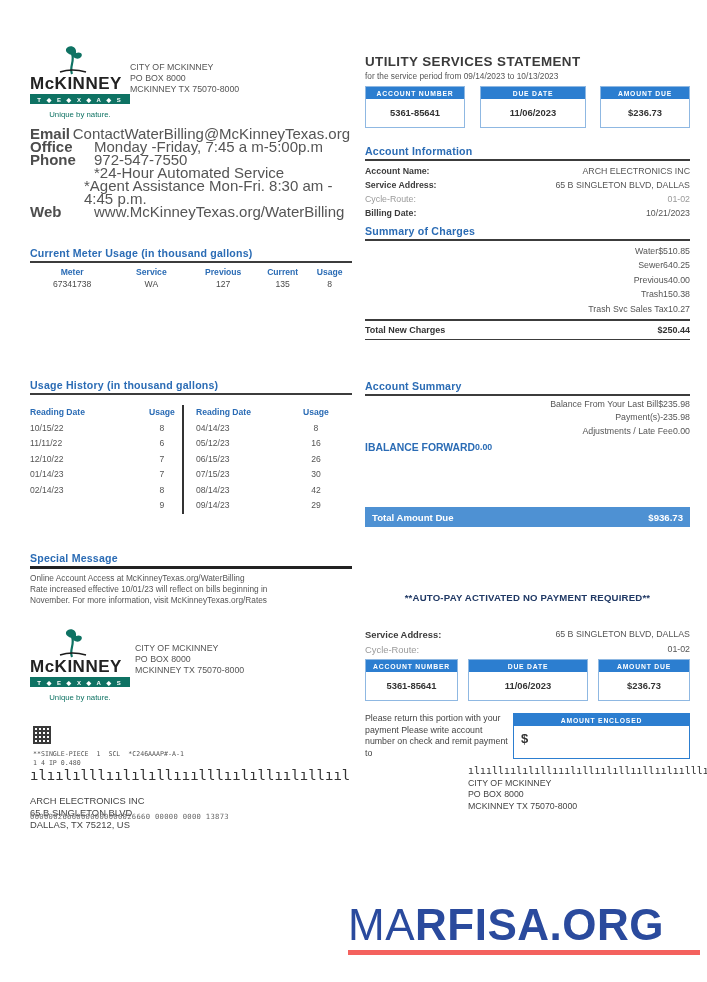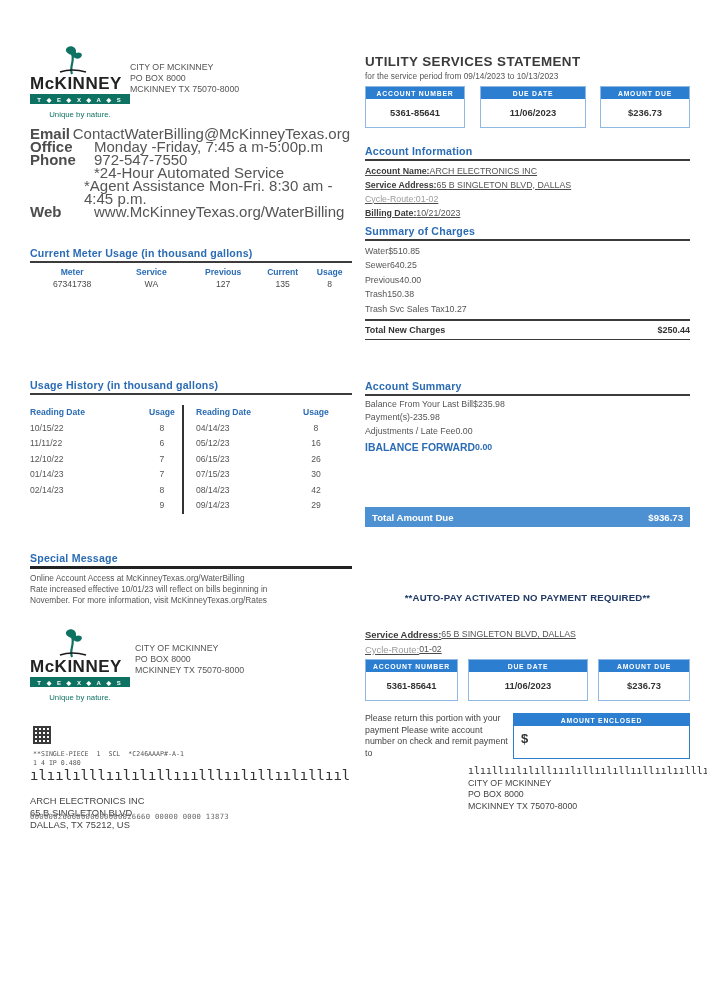--- a/index.html
+++ b/index.html
@@ -48,27 +48,27 @@
   .uh-head { color: #2b6cb5; font-weight: bold; }
   .uh-divider { width: 2px; background: #333; }
 
   
   .stat-box { border: 1px solid #8fb8e2; background: #fff; }
   .stat-box-head { background: #2c7ed0; color: #fff; font-size: 6.8px; font-weight: bold;
     text-align: center; letter-spacing: 0.8px; padding: 2.5px 0 2px 0; }
   .stat-box-val { font-size: 9.4px; font-weight: bold; color: #333; text-align: center; padding-top: 8px; }
 
   
-  .info-row { display: flex; justify-content: flex-start; font-size: 8.8px; line-height: 14px; text-decoration: underline; }
+  .info-row { display: flex; justify-content: space-between; font-size: 8.8px; line-height: 14px; }
   .info-label { font-weight: bold; color: #3c3c3c; }
   .info-label.muted { font-weight: normal; color: #9a9a9a; }
   .info-value { color: #555; text-align: right; }
   .info-value.muted { color: #9a9a9a; }
 
-  .charge-row { display: flex; justify-content: flex-start; font-size: 8.8px; line-height: 14.6px; }
+  .charge-row { display: flex; justify-content: flex-end; font-size: 8.8px; line-height: 14.6px; }
   .charge-label { color: #555; }
   .charge-value { color: #555; }
   .total-row { display: flex; justify-content: space-between; font-size: 9px; font-weight: bold;
     color: #333; line-height: 18px; }
 
   .bal-row { display: flex; justify-content: flex-start; font-size: 10.4px; font-weight: bold; color: #2b6cb5; }
 
   
   .total-bar { background: #4e91d3; color: #fff; font-weight: bold; font-size: 9.6px;
     display: flex; justify-content: space-between; align-items: center; padding: 4px 7px; }
@@ -419,14 +419,20 @@
     <div class="ae-symbol">$</div>
   </div>
 
   <div class="abs" style="left:468px; top:765px;">
     <div class="barcode" style="font-size:10px;">ılııllıılılıllııılıllıılıllııllıılıılllıılılıllıılıl</div>
     <div class="payee" style="margin-top:2px;">CITY OF MCKINNEY</div>
     <div class="payee">PO BOX 8000</div>
     <div class="payee">MCKINNEY TX 75070-8000</div>
   </div>
 
+  <div class="abs" style="left:348px; top:903px; width:352px;">
+    <div class="brand">
+      <span class="light">MA</span><span class="heavy">RFISA.ORG</span>
+    </div>
+    <div class="brand-underline"></div>
+  </div>
 
 </div>
 
 </body></html>

